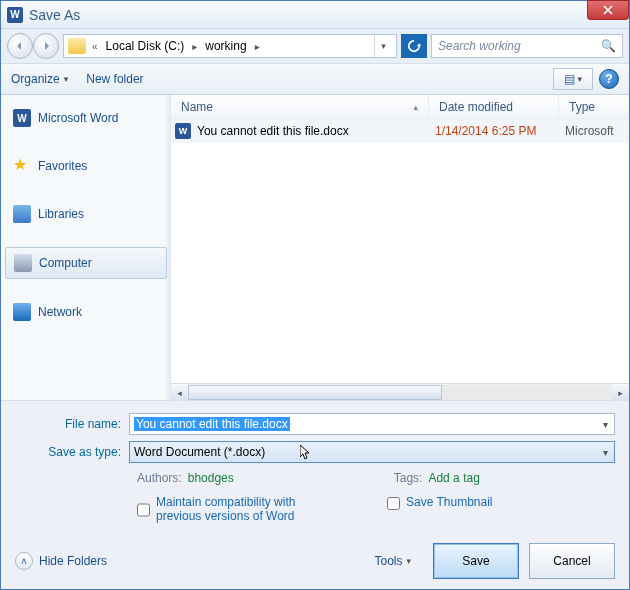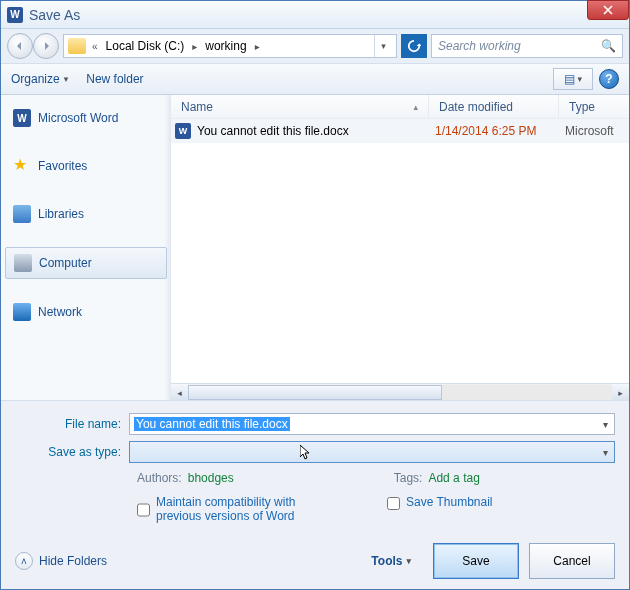--- a/index.html
+++ b/index.html
@@ -60,21 +60,21 @@
 .meta-row { display: flex; margin: 8px 0 10px 122px; gap: 40px; }
 .meta-item { display: flex; gap: 6px; color: #6a7a90; }
 .meta-item .val { color: #15803d; }
 .checks-row { display: flex; margin: 6px 0 12px 122px; gap: 80px; align-items: flex-start; }
 .check-item { display: flex; gap: 6px; color: #1a69b5; max-width: 170px; }
 .check-item input { margin: 2px 0 0 0; }
 .footer { display: flex; align-items: center; gap: 10px; padding-top: 8px; }
 .hide-folders { display: flex; align-items: center; gap: 6px; color: #1a4e8e; cursor: pointer; }
 .hide-folders .circ { width: 18px; height: 18px; border-radius: 50%; border: 1px solid #a8b8cc; background: linear-gradient(#fdfdfe, #e4ebf4); display: flex; align-items: center; justify-content: center; font-size: 10px; }
 .footer .spacer { flex: 1; }
-.tools { color: #1a4e8e; display: flex; align-items: center; gap: 4px; margin-right: 12px; font-weight: bold; }
+.tools { color: #1a4e8e; display: flex; align-items: center; gap: 4px; margin-right: 12px; }
 .btn { width: 86px; height: 36px; border: 1px solid #8fa8c8; background: linear-gradient(#fdfdfe, #e4ebf4); display: flex; align-items: center; justify-content: center; cursor: pointer; }
 .btn.primary { border: 1px solid #3a7ac8; background: linear-gradient(#eaf4fe, #bcdaf6); box-shadow: 0 0 0 1px #8fc1ee inset; }
 .tri-down { font-size: 9px; color: #555; }
 </style>
 </head>
 <body>
 
 <div class="dialog">
 
   <div class="titlebar">
@@ -190,20 +190,21 @@
   <div class="bottom">
     <div class="form-row">
       <div class="form-label">File name:</div>
       <div class="form-input combo">
         <span class="selected">You cannot edit this file.docx</span>
       </div>
     </div>
     <div class="form-row">
       <div class="form-label">Save as type:</div>
       <div class="form-input combo type-sel" style="position:relative">
+        <span>Word Document (*.docx)</span>
         <svg class="cursor-arrow" width="16" height="16" viewBox="0 0 16 16">
             <path d="M0 0 L0 12 L3 9 L5 14 L7 13 L5 8 L9 8 Z" fill="#fff" stroke="#000" stroke-width="1"></path>
           </svg>
       </div>
     </div>
     <div class="meta-row">
       <div class="meta-item">
         <span>Authors:</span>
         <span class="val">bhodges</span>
       </div>

